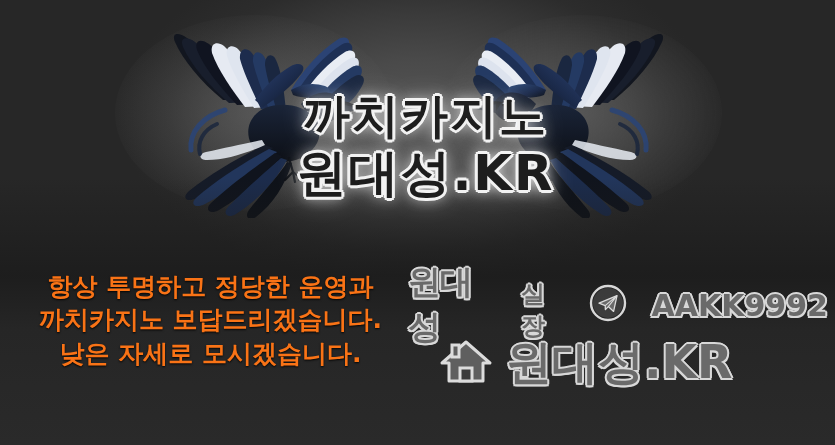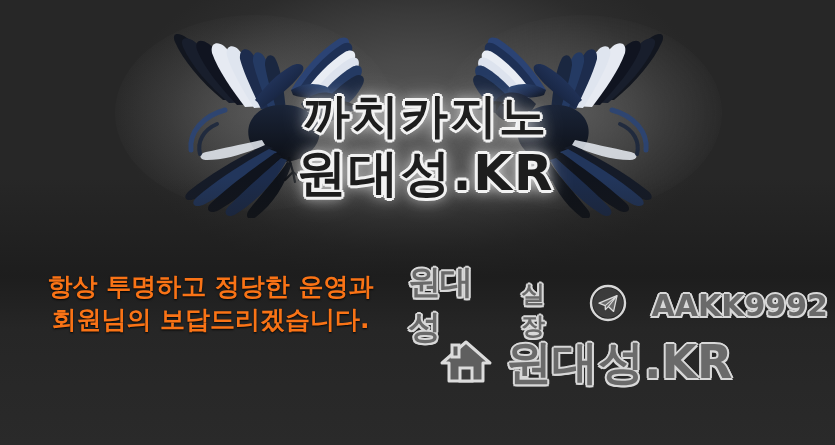--- a/index.html
+++ b/index.html
@@ -265,21 +265,22 @@
       <span class="title-line l2 title-glow">원대성.KR</span>
     </div>
   </div>
 
   <div class="bg-vignette"></div>
 
   <div class="bottom">
 
     <div class="slogan">
       <span>항상 투명하고 정당한 운영과</span>
-      <span>회원님의 보답드리겠습니다.</span>
+      <span>까치카지노 보답드리겠습니다.</span>
+      <span>낮은 자세로 모시겠습니다.</span>
     </div>
 
     <div class="contact">
 
       <div class="contact-row">
         <span class="outlined mgr-name">원대성</span>
         <span class="outlined mgr-role">실장</span>
 
         <span class="icon-tg">
           <svg width="40" height="40" viewBox="0 0 40 40">

